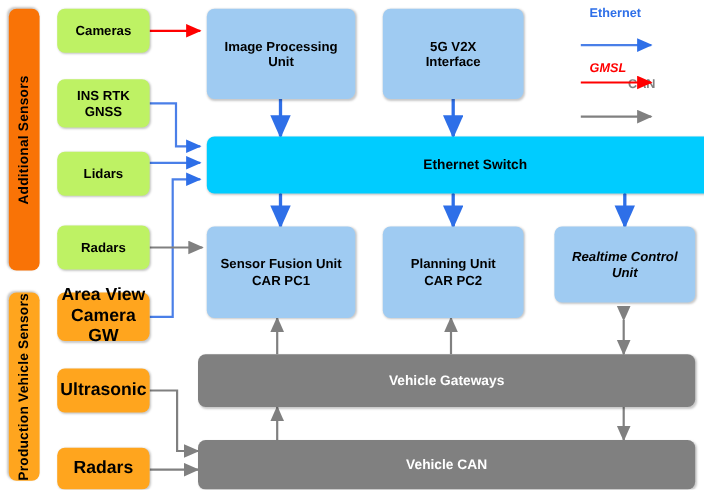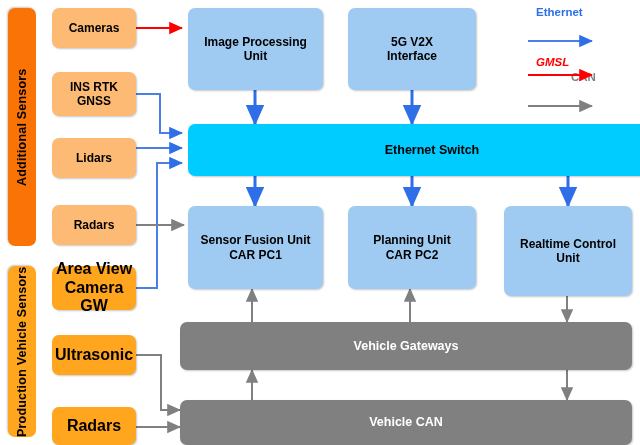--- a/index.html
+++ b/index.html
@@ -10,21 +10,21 @@
   .node{position:absolute;box-sizing:border-box;display:flex;align-items:center;
         justify-content:center;text-align:center;border-radius:7px;
         font-weight:bold;line-height:1.18;z-index:3;
         box-shadow:1px 1px 2px rgba(0,0,0,0.22);}
 
   .sidebar{writing-mode:vertical-rl;transform:rotate(180deg);
            font-size:12.5px;color:#000;letter-spacing:.2px;}
   .sb-add{background:#F97306;}
   .sb-prod{background:#FFA51E;}
 
-  .sensor-add{background:#fdba74;color:#000;font-size:12px;}
+  .sensor-add{background:#bef264;color:#000;font-size:12px;}
   .sensor-prod{background:#FFA51E;color:#000;font-size:16px;}
   .unit{background:#9FCBF2;color:#000;font-size:12px;}
   .switch{background:#00CCFF;color:#000;font-size:12.5px;}
   .bus{background:#808080;color:#fff;font-size:12.5px;}
 
   svg.links{position:absolute;left:0;top:0;width:640px;height:445px;z-index:2;
             pointer-events:none;}
   .lg-label{position:absolute;font-weight:bold;font-size:11.5px;}
   .lg-eth{color:#2E6FE8;}
   .lg-gmsl{color:#FF0000;}
@@ -165,21 +165,21 @@
   <div class="node unit" style="left:188px;top:206px;width:135px;height:83px;flex-direction:column;">
     <span>Sensor Fusion Unit</span>
     <span>CAR PC1</span>
   </div>
 
   <div class="node unit" style="left:348px;top:206px;width:128px;height:83px;flex-direction:column;">
     <span>Planning Unit</span>
     <span>CAR PC2</span>
   </div>
 
-  <div class="node unit" style="left:504px;top:206px;width:128px;height:90px;flex-direction:column;">
+  <div class="node unit" style="left:504px;top:206px;width:128px;height:69px;flex-direction:column;font-style:italic;">
     <span>Realtime Control</span>
     <span>Unit</span>
   </div>
 
   <div class="node bus" style="left:180px;top:400px;width:452px;height:45px;">Vehicle CAN</div>
 
   <div class="node bus" style="left:180px;top:322px;width:452px;height:48px;">Vehicle Gateways</div>
 
   <div class="lg-label lg-eth" style="left:536px;top:6px;">Ethernet</div>
   <div class="lg-label lg-gmsl" style="left:536px;top:56px;font-style:italic;">GMSL</div>

